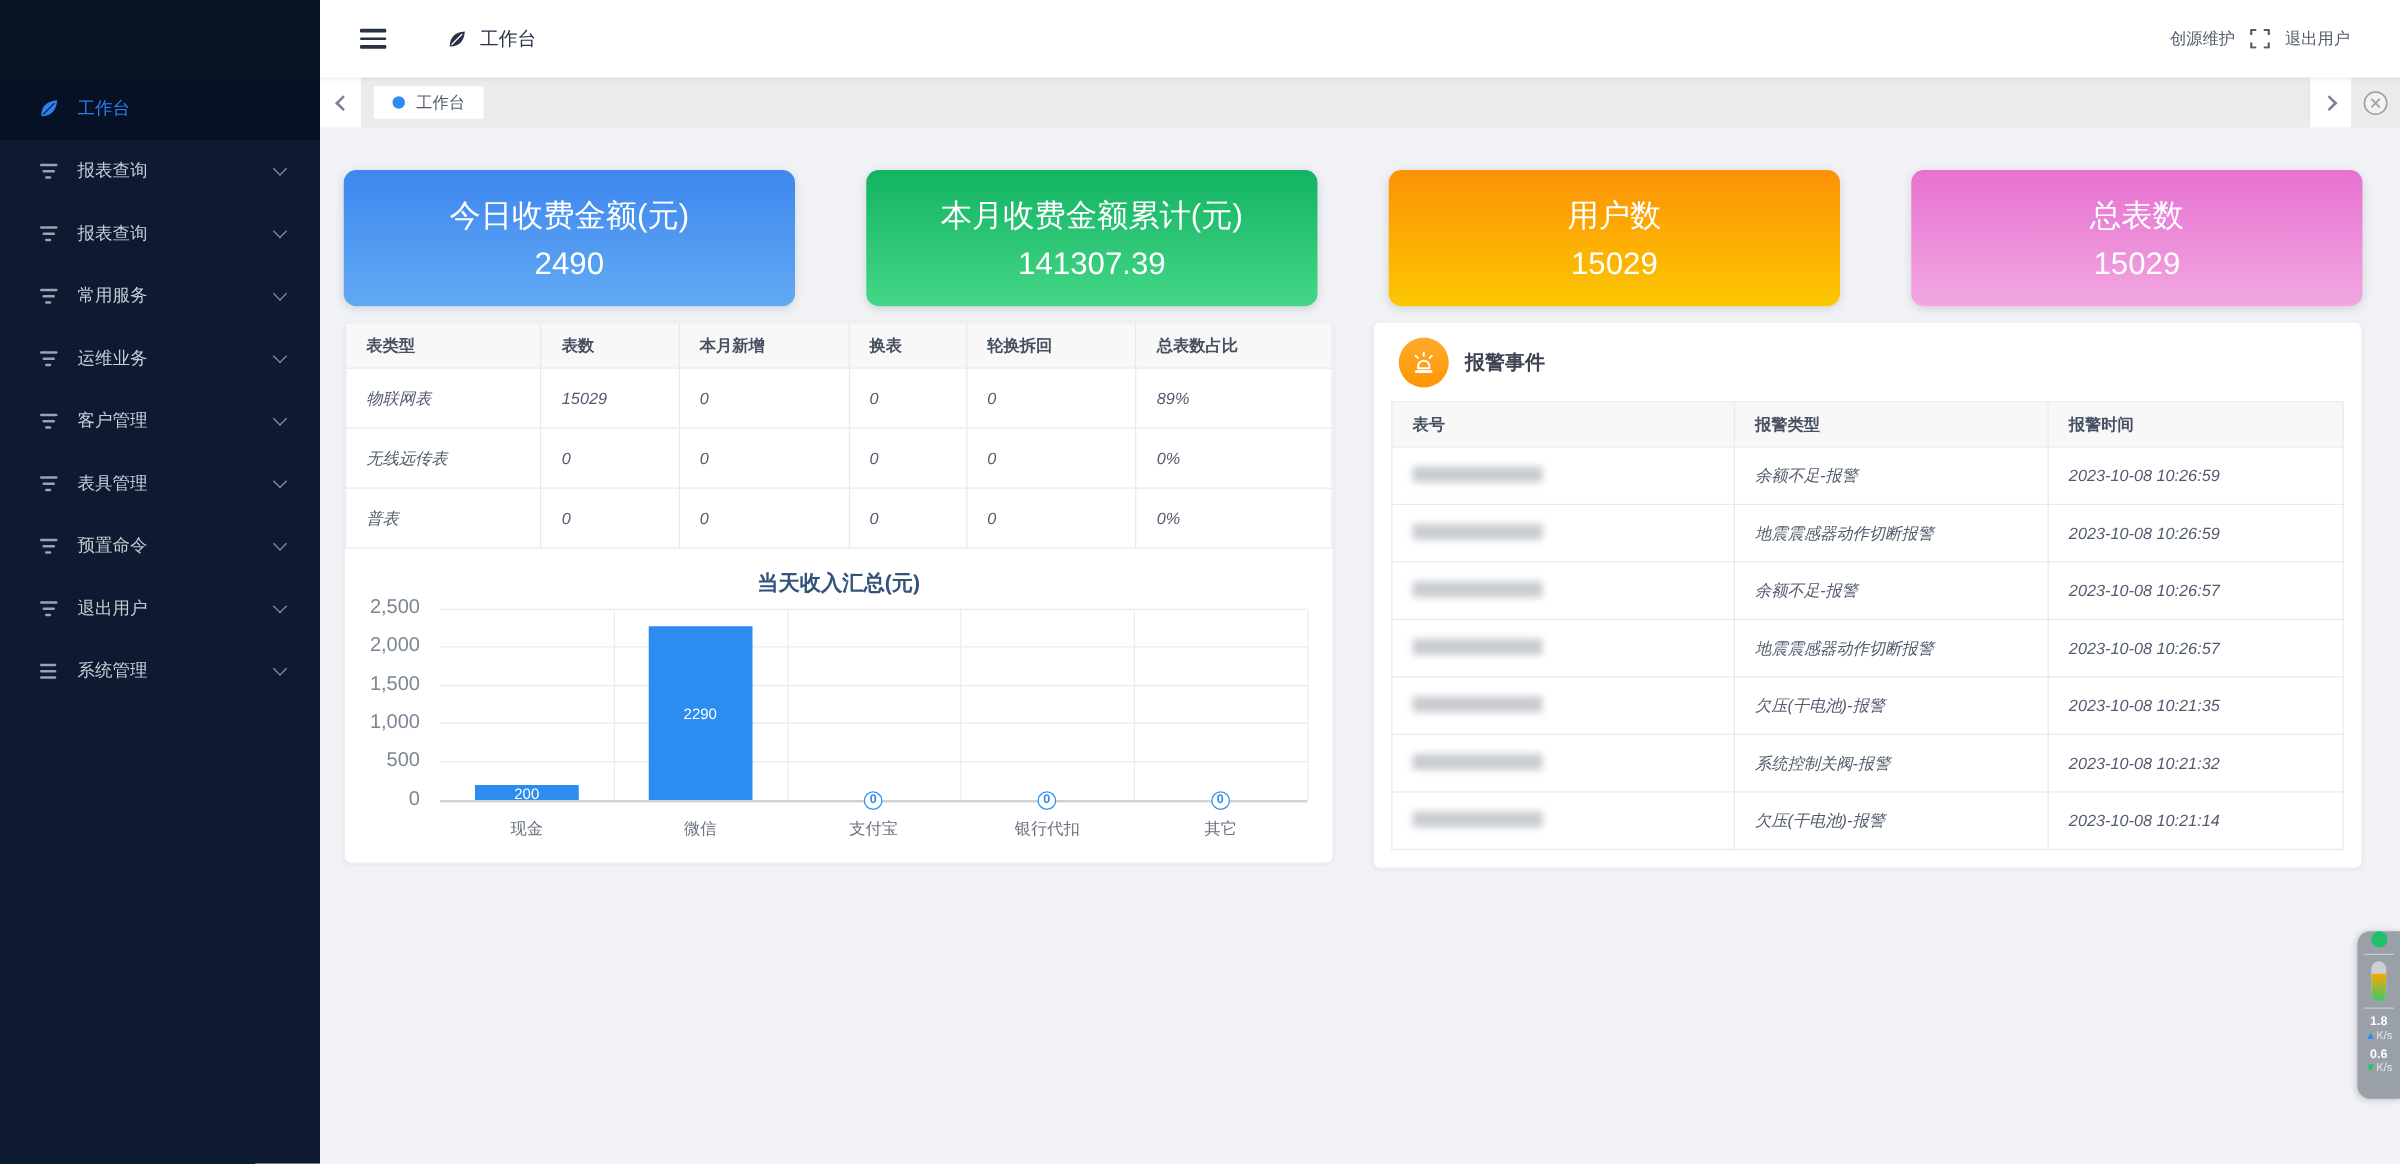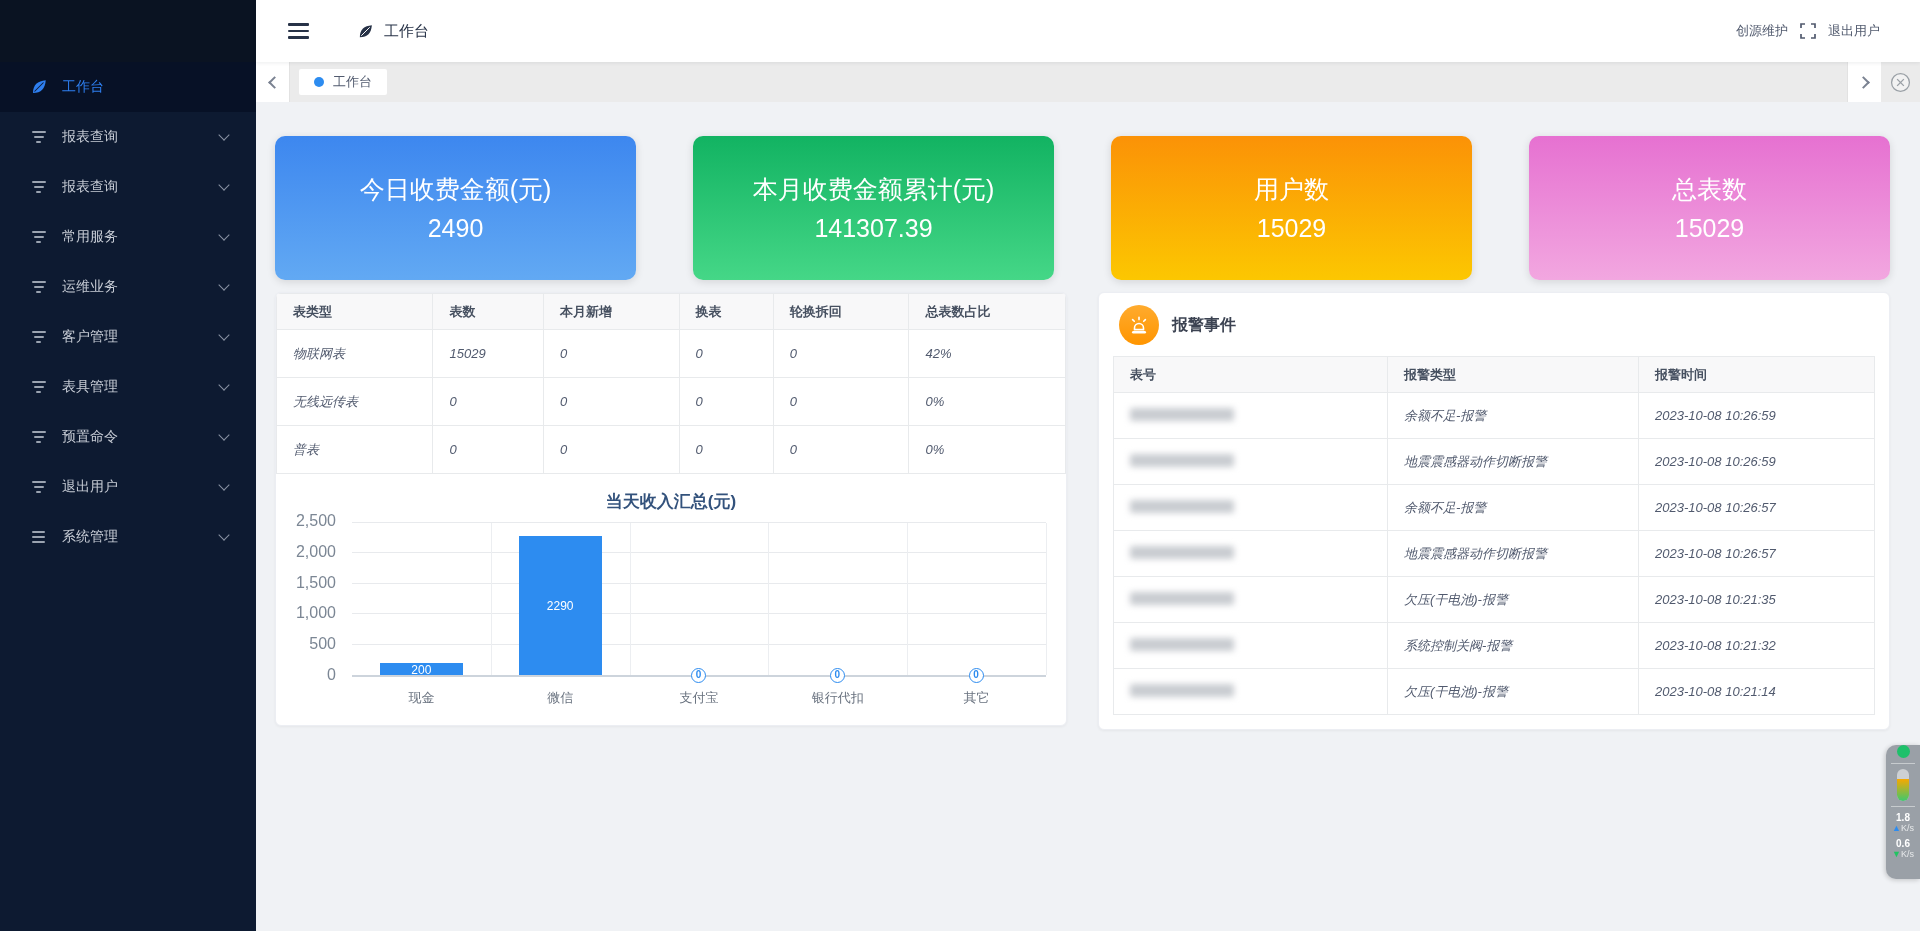--- a/index.html
+++ b/index.html
@@ -46,21 +46,21 @@
   .arr.r { transform:rotate(-135deg); margin-right:3px; }
   .tab { height:26px; background:#fff; margin-left:9px; padding:0 15px; border-radius:2px;
     display:flex; align-items:center; gap:9px; font-size:13px; color:#515a6e; cursor:pointer; }
   .tab .dot { width:10px; height:10px; border-radius:50%; background:#2d8cf0; }
   .tab-spacer { flex:1; }
   .tab-close { margin:0 9px; cursor:pointer; display:flex; }
 
   
   .main { flex:1; padding:34px 30px 0 19px; overflow:hidden; }
   .cards-row { display:grid; grid-template-columns:repeat(4,1fr); gap:57px; margin-bottom:12px; }
-  .stat-card { height:144px; border-radius:10px; color:#fff; display:flex; flex-direction:column;
+  .stat-card { height:109px; border-radius:10px; color:#fff; display:flex; flex-direction:column;
     align-items:center; justify-content:center; gap:8px; box-shadow:0 2px 8px rgba(0,0,0,.12); cursor:pointer; }
   .stat-title { font-size:25px; } .stat-value { font-size:25px; }
 
   .panels-row { display:grid; grid-template-columns:1fr 1fr; gap:31px; align-items:start; }
   .panel { background:#fff; border-radius:6px; border:1px solid #eceef3;
     box-shadow:0 1px 3px rgba(0,0,0,.05); overflow:hidden; }
 
   table.data-table { width:100%; border-collapse:collapse; font-size:13px; color:#515a6e; }
   table.data-table th { background:#f8f8f9; font-weight:bold; color:#465060; height:36px; }
   table.data-table td { height:48px;font-style:italic; }
@@ -285,21 +285,21 @@
                   <th>总表数占比</th>
                 </tr>
               </thead>
             <tbody>
                 <tr>
                   <td>物联网表</td>
                   <td>15029</td>
                   <td>0</td>
                   <td>0</td>
                   <td>0</td>
-                  <td>42%</td>
+                  <td>89%</td>
                 </tr>
                 <tr>
                   <td>无线远传表</td>
                   <td>0</td>
                   <td>0</td>
                   <td>0</td>
                   <td>0</td>
                   <td>0%</td>
                 </tr>
                 <tr>

